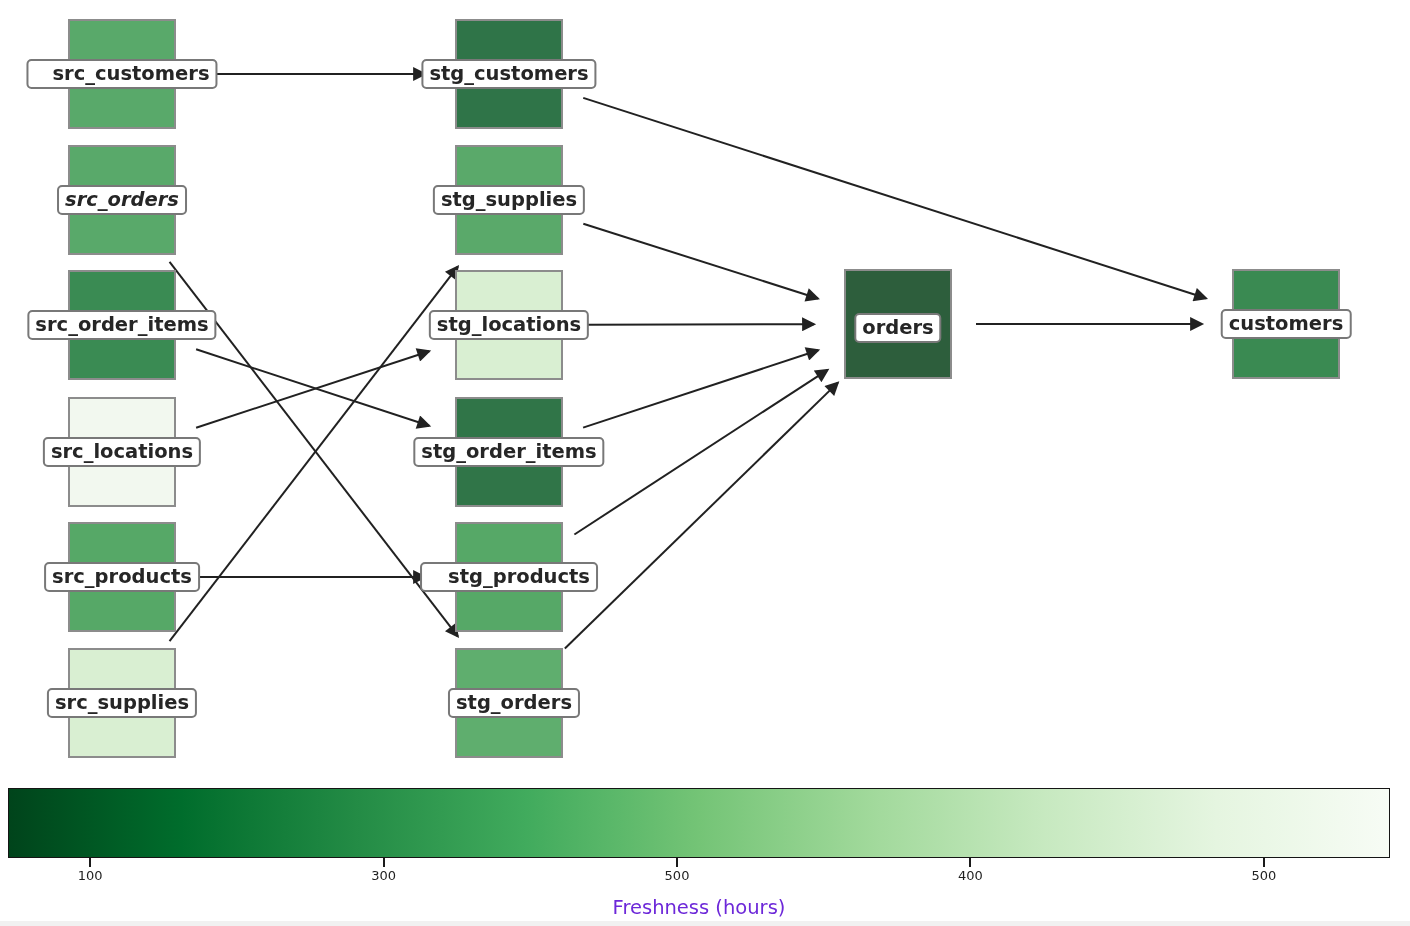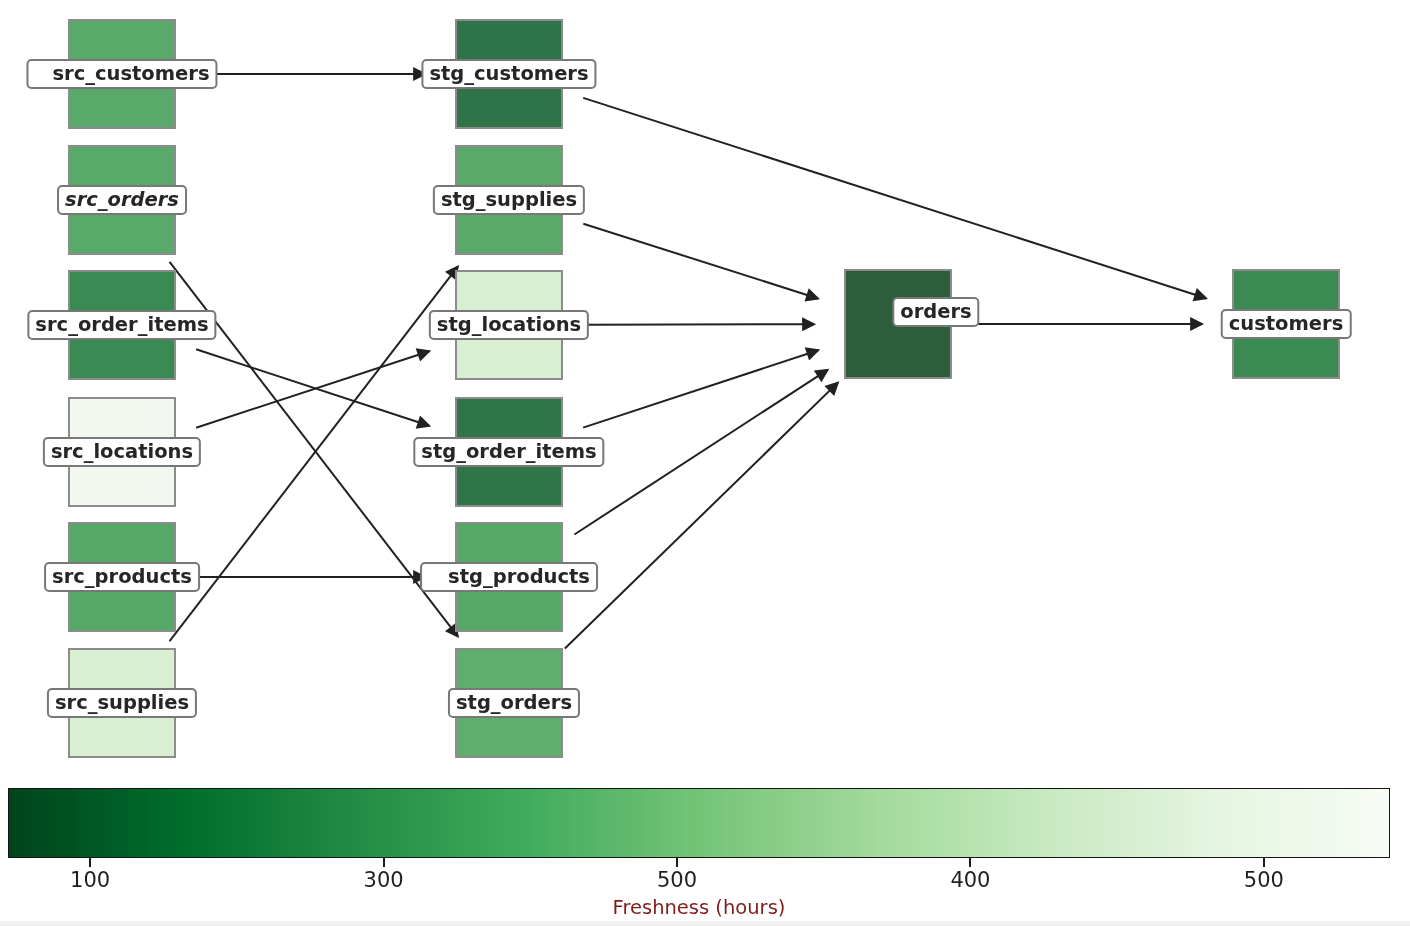--- a/index.html
+++ b/index.html
@@ -21,25 +21,25 @@
   .cb-gradient{
     position:absolute;left:0;top:0;width:100%;height:70px;
     border:1.5px solid #151515;box-sizing:border-box;
   }
   .cb-tick{
     position:absolute;top:70px;width:2px;height:9px;background:#1a1a1a;
     transform:translateX(-1px);
   }
   .cb-tick-label{
     position:absolute;top:80px;transform:translateX(-50%);
-    font-size:21px;color:#1f1f1f;
+    font-size:13px;color:#1f1f1f;
   }
   .cb-axis-label{
     position:absolute;left:50%;top:108px;transform:translateX(-50%);
-    font-size:19.5px;color:#7f1d1d;white-space:nowrap;
+    font-size:19.5px;color:#6d28d9;white-space:nowrap;
   }
   .bottom-strip{
     position:absolute;left:0;bottom:0;width:100%;height:5px;background:#f1f1f1;
   }
 </style>
 </head>
 <body>
 
 <div class="canvas">
   <svg class="edges" id="edges-svg" width="1410" height="926" viewBox="0 0 1410 926">
@@ -84,21 +84,21 @@
       <div class="node-label" style="left: 509px; top: 200px;">stg_supplies</div>
       <div class="node-box" style="left: 455px; top: 270px; width: 108px; height: 110px; background: rgb(217, 239, 210);"></div>
       <div class="node-label" style="left: 509px; top: 325px;">stg_locations</div>
       <div class="node-box" style="left: 455px; top: 397px; width: 108px; height: 110px; background: rgb(48, 117, 72);"></div>
       <div class="node-label" style="left: 509px; top: 452px;">stg_order_items</div>
       <div class="node-box" style="left: 455px; top: 522px; width: 108px; height: 110px; background: rgb(86, 168, 103);"></div>
       <div class="node-label" style="left: 509px; top: 577px; padding-left: 26px;">stg_products</div>
       <div class="node-box" style="left: 455px; top: 648px; width: 108px; height: 110px; background: rgb(95, 174, 110);"></div>
       <div class="node-label" style="left: 514px; top: 703px; text-align: right;">stg_orders</div>
       <div class="node-box" style="left: 844px; top: 269px; width: 108px; height: 110px; background: rgb(45, 94, 60);"></div>
-      <div class="node-label" style="left: 898px; top: 312px; margin-left: 38px;">orders</div>
+      <div class="node-label" style="left: 898px; top: 328px;">orders</div>
       <div class="node-box" style="left: 1232px; top: 269px; width: 108px; height: 110px; background: rgb(58, 138, 82);"></div>
       <div class="node-label" style="left: 1286px; top: 324px;">customers</div>
     </div>
 
   <div class="cb-wrap">
     <div class="cb-gradient" id="cb-gradient" style="background: linear-gradient(to right, rgb(0, 68, 27) 0%, rgb(0, 109, 44) 12.5%, rgb(35, 139, 69) 25%, rgb(65, 171, 93) 37.5%, rgb(116, 196, 118) 50%, rgb(161, 217, 155) 62.5%, rgb(199, 233, 192) 75%, rgb(229, 245, 224) 87.5%, rgb(247, 252, 245) 100%);"></div>
     <div id="cb-ticks">
         <div class="cb-tick" style="left: 5.94%;"></div>
         <div class="cb-tick-label" style="left: 5.94%;">100</div>
         <div class="cb-tick" style="left: 27.18%;"></div>

